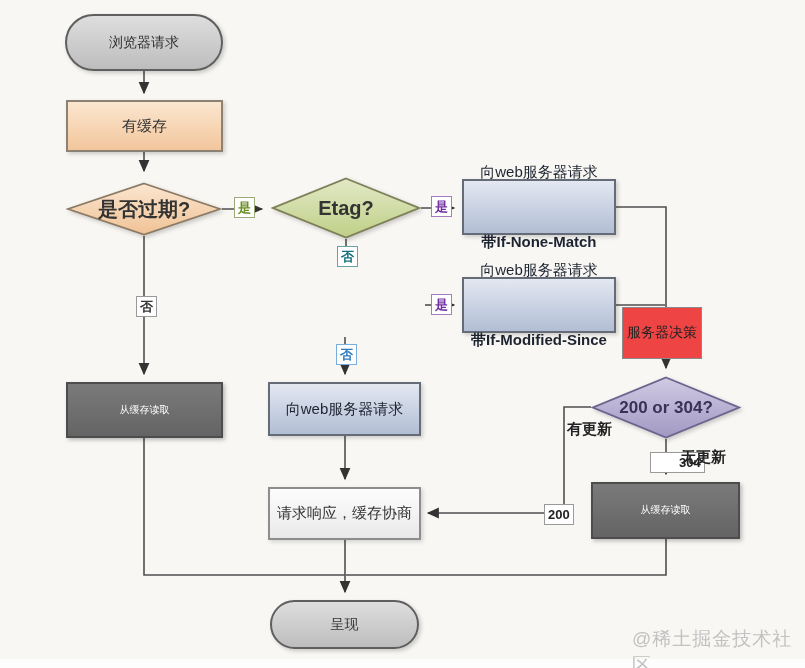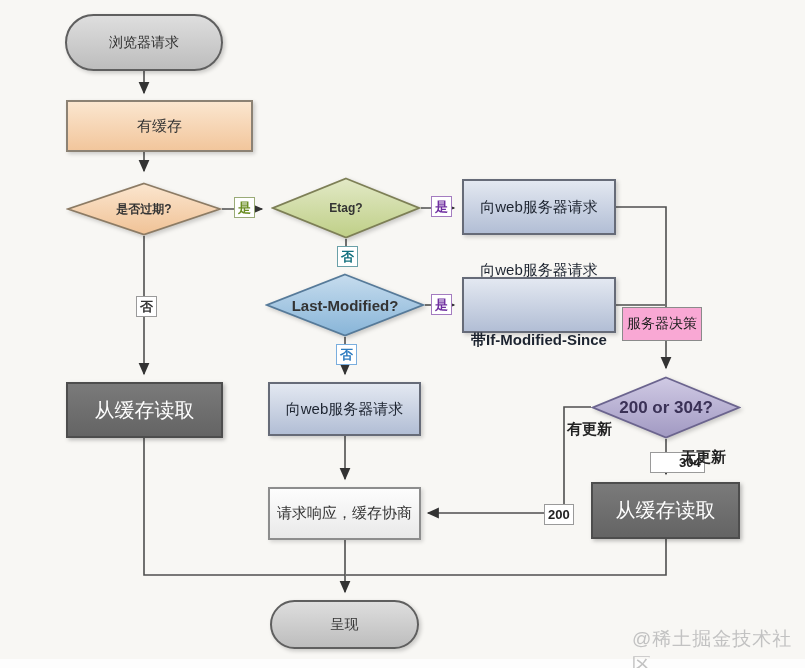--- a/index.html
+++ b/index.html
@@ -7,40 +7,40 @@
   .canvas{position:relative;width:805px;height:668px;background:#f8f7f4;overflow:hidden;}
   .wires{position:absolute;left:0;top:0;z-index:1;}
   .node{position:absolute;z-index:2;display:flex;align-items:center;justify-content:center;
         text-align:center;box-sizing:border-box;color:#333;}
   .rect{border:2px solid #7d7d78;box-shadow:2px 2px 4px rgba(0,0,0,.18);font-size:15px;}
   .stadium{border:2px solid #5f5f5f;border-radius:29px;background:linear-gradient(#dedede,#bdbdbd);
         box-shadow:2px 2px 4px rgba(0,0,0,.2);font-size:14px;}
   .peach{background:linear-gradient(#fbe6cf,#f2c69c);border-color:#8c8274;}
   .steel{background:linear-gradient(#e3e8f1,#b2bed5);border-color:#666b78;color:#1d2430;gap:48px;}
   .darkbox{background:linear-gradient(#7a7a7a,#646464);border:2px solid #4d4d4d;color:#fff;
-        box-shadow:2px 2px 4px rgba(0,0,0,.25);font-size:20px;line-height:1.45;}
+        box-shadow:2px 2px 4px rgba(0,0,0,.25);font-size:10px;line-height:1.45;}
   .lightbox{background:linear-gradient(#fdfdfd,#e9e9e9);border:2px solid #8d8d8d;
         box-shadow:2px 2px 4px rgba(0,0,0,.15);font-size:15px;text-align:right;}
   .diamond{background:none;border:none;box-shadow:none;}
   .diamond svg{position:absolute;left:0;top:0;width:100%;height:100%;
         filter:drop-shadow(2px 2px 2px rgba(0,0,0,.2));}
-  .dlabel{position:relative;z-index:2;font-size:12px;font-weight:600;}
+  .dlabel{position:relative;z-index:2;font-size:20px;font-weight:600;}
   .two-line{flex-direction:column;line-height:1.45;}
   .bold{font-weight:bold;}
   .tag{position:absolute;z-index:3;background:#fff;border:1px solid #9a9a9a;
         padding:0 3px;font-size:13px;line-height:19px;font-weight:bold;}
   .tag-green{color:#6b8e23;border-color:#9aab77;}
   .tag-purple{color:#7030a0;border-color:#a47cc0;}
   .tag-teal{color:#13707e;border-color:#6aa0a8;}
   .tag-blue{color:#2e7cc0;border-color:#7aaede;}
   .tag-black{color:#333;}
   .tag-plain{color:#222;font-weight:bold;}
   .freetext{position:absolute;z-index:3;font-size:15px;color:#222;font-weight:bold;}
-  .server-decision{position:absolute;z-index:3;background:#f9a8d4;border:1px solid #8a8a8a;
-        padding:7px 4px;font-size:14px;color:#222;}
+  .server-decision{position:absolute;z-index:3;background:#ef4444;border:1px solid #8a8a8a;
+        padding:16px 4px;font-size:14px;color:#222;}
   .watermark{position:absolute;z-index:4;font-size:19px;color:#c2c2c2;letter-spacing:1px;}
   .bottom-strip{position:absolute;left:0;top:659px;width:805px;height:9px;background:#fdfdfd;z-index:0;}
 </style>
 </head>
 <body>
 
 <div class="canvas">
 
   <svg width="0" height="0" style="position:absolute">
     <defs>
@@ -86,47 +86,42 @@
       <path d="M144,438 V575 H345"></path>
       <path d="M666,539 V575 H346"></path>
       <path d="M345,540 V592" marker-end="url(#arr)"></path>
     </g>
   </svg>
 
   <div class="node stadium" style="left:65px;top:14px;width:158px;height:57px;">
     <span>浏览器请求</span>
   </div>
 
-  <div class="node rect peach" style="left:66px;top:100px;width:187px;height:52px;">
+  <div class="node rect peach" style="left:66px;top:100px;width:157px;height:52px;">
     <span>有缓存</span>
   </div>
 
   <div class="node diamond" style="left:66px;top:182px;width:156px;height:54px;">
     <svg viewBox="0 0 156 54" preserveAspectRatio="none">
       <polygon points="78,1.5 154,27 78,52.5 2,27" fill="url(#gradPeach)" stroke="#8c7b64" stroke-width="1.8"></polygon>
     </svg>
     <span class="dlabel">是否过期?</span>
   </div>
 
   <div class="node diamond" style="left:271px;top:177px;width:150px;height:62px;">
     <svg viewBox="0 0 150 62" preserveAspectRatio="none">
       <polygon points="75,1.5 148,31 75,60.5 2,31" fill="url(#gradGreen)" stroke="#7d7f56" stroke-width="1.8"></polygon>
     </svg>
     <span class="dlabel">Etag?</span>
   </div>
 
-  <div class="node diamond" style="left:265px;top:273px;width:160px;height:64px;">
-    <svg viewBox="0 0 160 64" preserveAspectRatio="none">
-      <polygon points="80,1.5 158,32 80,62.5 2,32" fill="url(#gradBlue)" stroke="#567a99" stroke-width="1.8"></polygon>
-    </svg>
-    <span class="dlabel" style="font-size:15px;">Last-Modified?</span>
-  </div>
 
   <div class="node rect steel two-line" style="left:462px;top:179px;width:154px;height:56px;">
     <span>向web服务器请求</span>
+    <span class="bold">带If-None-Match</span>
   </div>
 
   <div class="node rect steel two-line" style="left:462px;top:277px;width:154px;height:56px;">
     <span>向web服务器请求</span>
     <span class="bold">带If-Modified-Since</span>
   </div>
 
   <div class="node diamond" style="left:591px;top:376px;width:150px;height:63px;">
     <svg viewBox="0 0 150 63" preserveAspectRatio="none">
       <polygon points="75,1.5 148,31.5 75,61.5 2,31.5" fill="url(#gradPurple)" stroke="#6b648e" stroke-width="1.8"></polygon>

